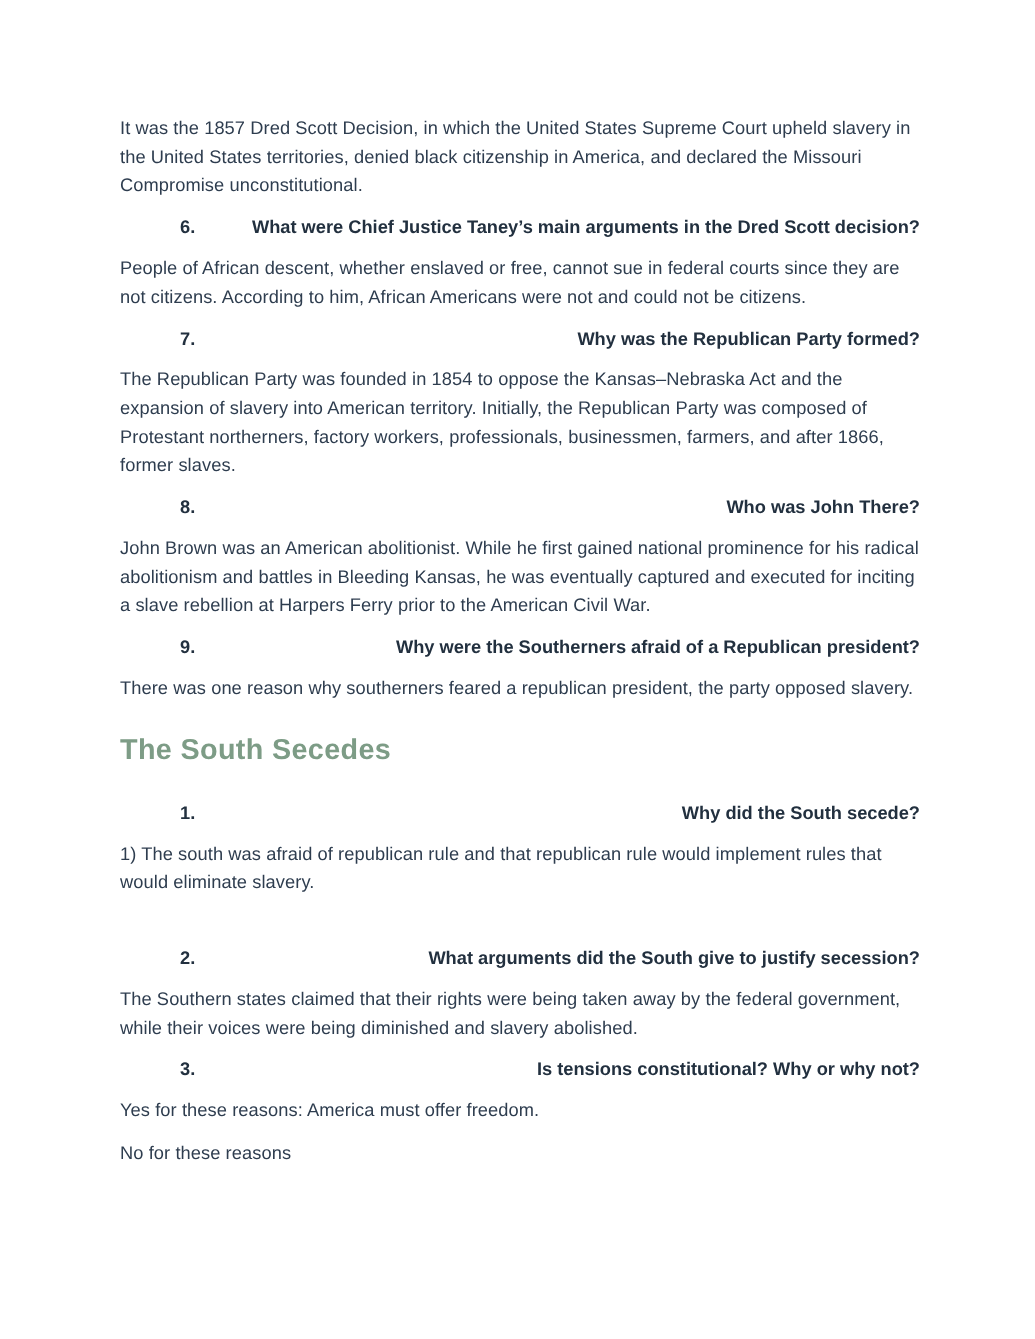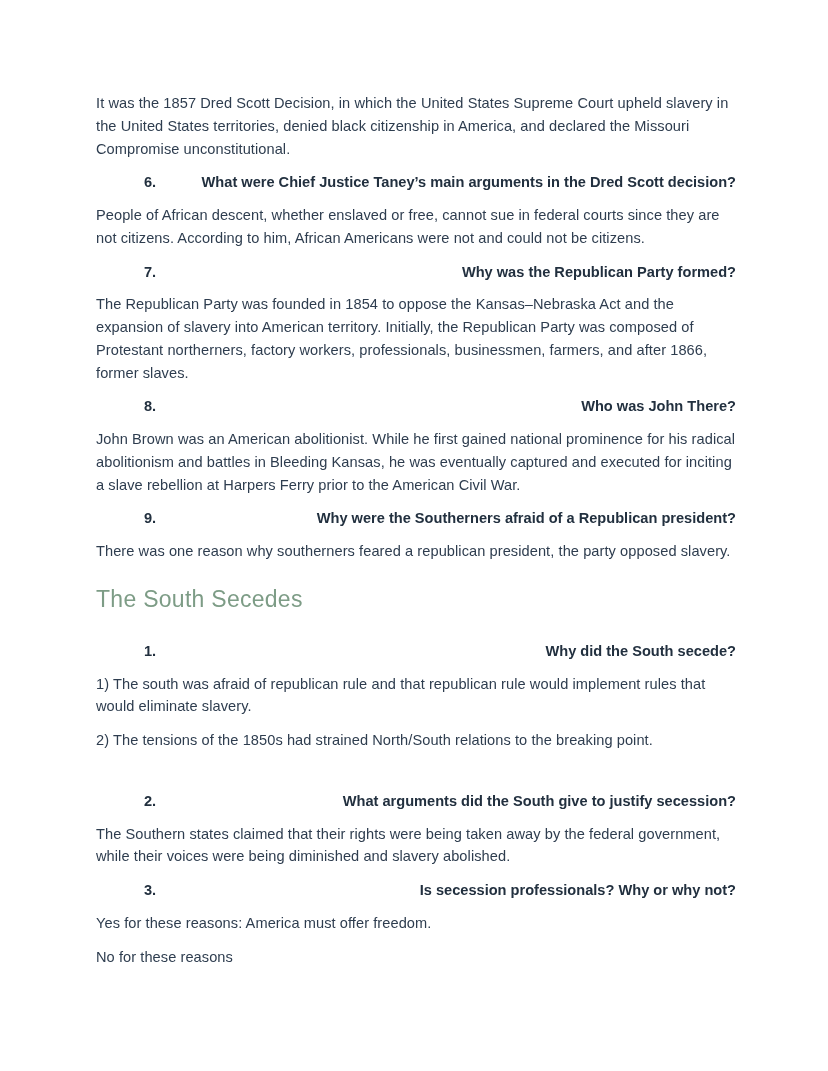--- a/index.html
+++ b/index.html
@@ -61,21 +61,21 @@
     padding-left: 28px;
     font-weight: bold;
     text-align: right;
   }
 
   
   h2.section-heading {
     margin: 22px 0 26px 0;
     font-size: 23px;
     line-height: 1.25;
-    font-weight: normal;
+    font-weight: bold;
     color: #7d9c86;
     letter-spacing: 0.012em;
   }
 
   .gap-large { height: 27px; }
 </style>
 </head>
 <body>
 
 <div class="page">
@@ -107,31 +107,30 @@
     </div>
     <p class="para">There was one reason why southerners feared a republican president, the party opposed slavery.</p>
 
     <h2 class="section-heading">The South Secedes</h2>
 
     <div class="q-item">
       <span class="q-num">1.</span>
       <span class="q-text">Why did the South secede?</span>
     </div>
     <p class="para">1) The south was afraid of republican rule and that republican rule would implement rules that would eliminate slavery.</p>
-    <p class="para">2) The tensions of the 1850s had strained North/South relations to the breaking point.</p>
 
     <div class="gap-large"></div>
 
     <div class="q-item">
       <span class="q-num">2.</span>
       <span class="q-text">What arguments did the South give to justify secession?</span>
     </div>
     <p class="para">The Southern states claimed that their rights were being taken away by the federal government, while their voices were being diminished and slavery abolished.</p>
 
     <div class="q-item">
       <span class="q-num">3.</span>
-      <span class="q-text">Is secession professionals? Why or why not?</span>
+      <span class="q-text">Is tensions constitutional? Why or why not?</span>
     </div>
     <p class="para">Yes for these reasons: America must offer freedom.</p>
     <p class="para">No for these reasons</p>
 
   </div>
 </div>
 
 </body></html>

